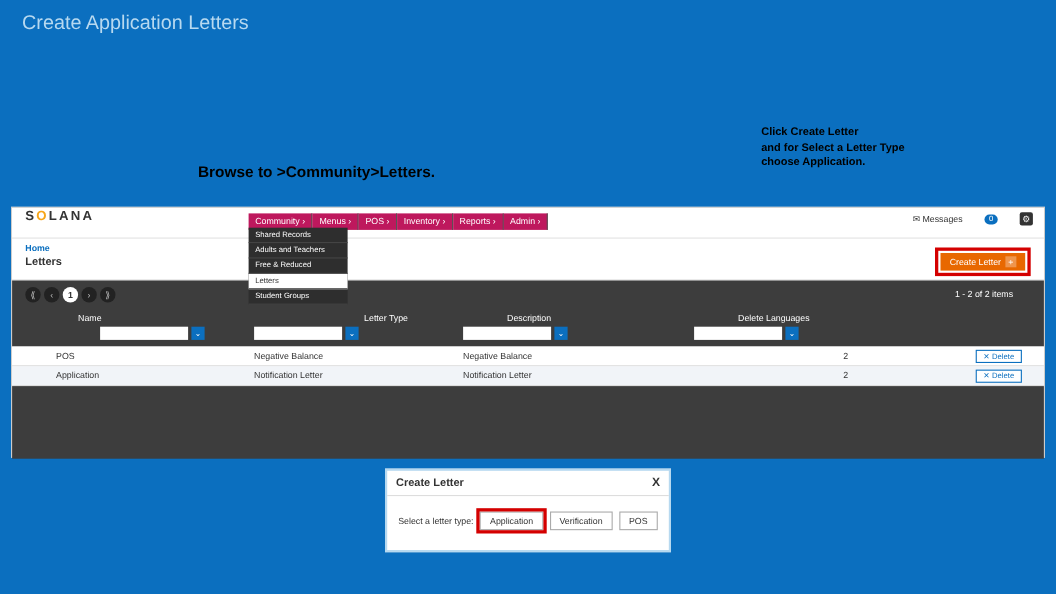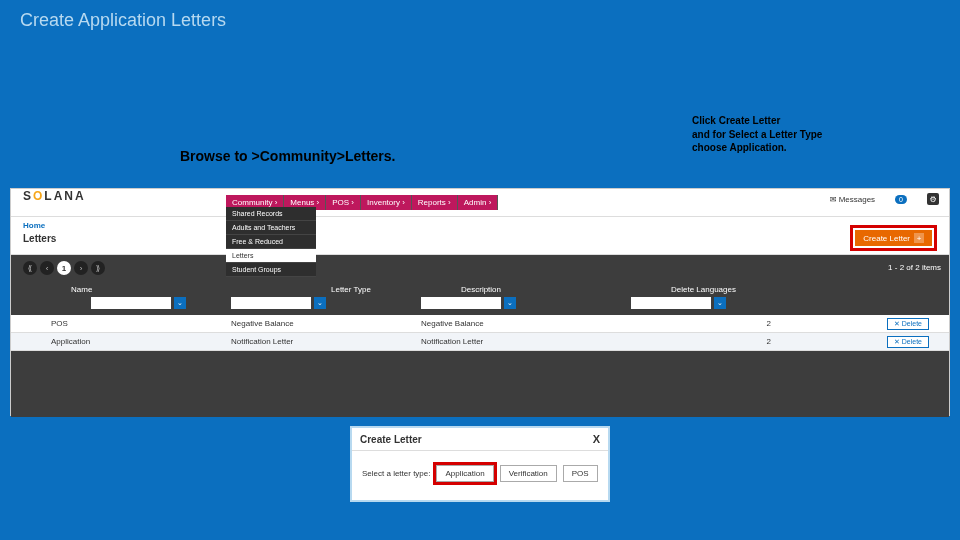--- a/index.html
+++ b/index.html
@@ -23,21 +23,21 @@
   .subhdr { position: absolute; top: 28px; left: 0; right: 0; height: 38px; background: #fff; border-bottom: 1px solid #ddd; }
   .subhdr .bc-home { position: absolute; left: 12px; top: 4px; font-size: 8px; color: #0b6fbf; font-weight: 600; }
   .subhdr .bc-page { position: absolute; left: 12px; top: 16px; font-size: 10px; color: #333; font-weight: 700; }
   .create-btn-wrap { position: absolute; right: 12px; top: 8px; border: 3px solid #d40000; padding: 2px; }
   .create-btn { background: #e86800; color: #fff; font-size: 8px; padding: 3px 8px; display: flex; align-items: center; gap: 4px; }
   .create-btn .plus { background: rgba(255,255,255,0.3); width: 10px; height: 10px; display: inline-flex; align-items: center; justify-content: center; font-size: 8px; }
   .gridbar { position: absolute; top: 66px; left: 0; right: 0; height: 60px; background: #3d3d3d; }
   .pager { position: absolute; left: 12px; top: 6px; display: flex; gap: 3px; }
   .pager .pg { width: 14px; height: 14px; border-radius: 7px; background: #222; color: #bbb; font-size: 8px; display: flex; align-items: center; justify-content: center; }
   .pager .pg.active { background: #fff; color: #333; font-weight: 700; }
-  .page-info { position: absolute; right: 8px; top: 8px; color: #fff; font-size: 8px; }
+  .page-info { position: absolute; right: 28px; top: 8px; color: #fff; font-size: 8px; }
   .col-hdrs { position: absolute; top: 28px; left: 0; right: 0; display: flex; }
   .col { color: #fff; font-size: 8px; padding: 2px 0; }
   .col1 { width: 200px; padding-left: 120px; }
   .col2 { width: 200px; padding-left: 60px; }
   .col3 { width: 200px; padding-left: 50px; }
   .col4 { width: 200px; padding-left: 60px; }
   .filters { position: absolute; top: 42px; left: 0; right: 0; display: flex; }
   .filter { display: flex; align-items: center; gap: 3px; }
   .f1 { width: 200px; padding-left: 80px; }
   .f2 { width: 200px; padding-left: 20px; }

